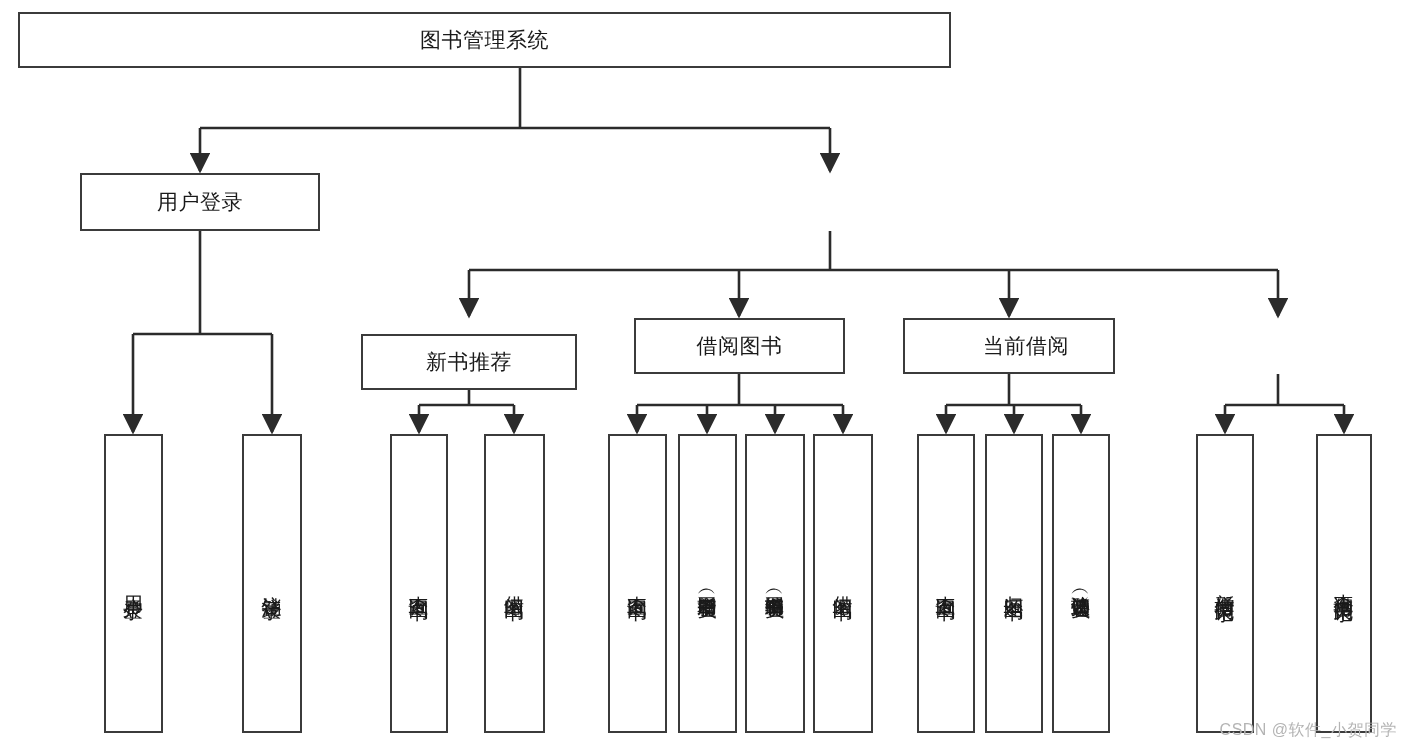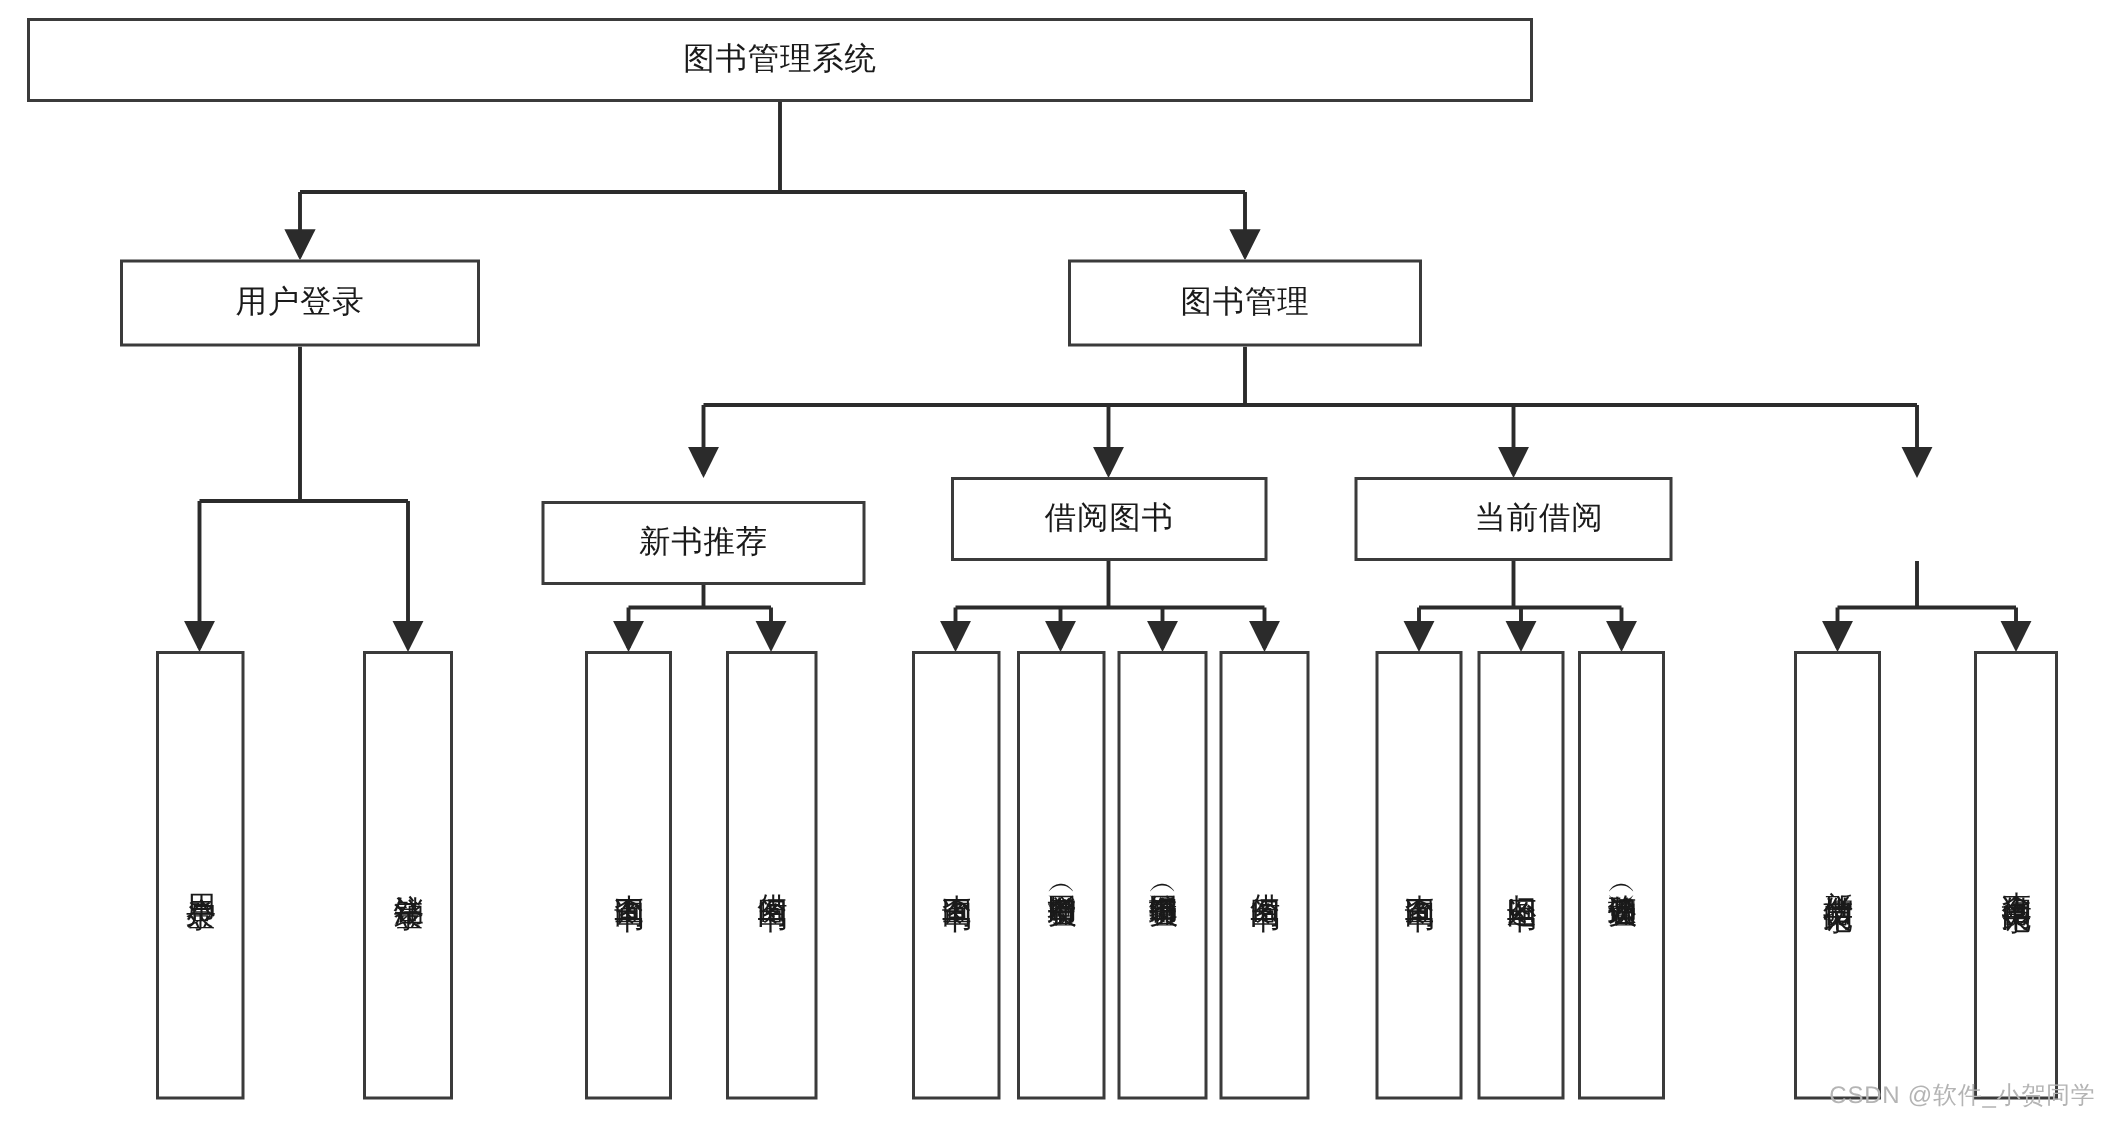--- a/index.html
+++ b/index.html
@@ -123,29 +123,26 @@
       <path d="M 1014 405 L 1014 432" marker-end="url(#arrow)"></path>
       <path d="M 1081 405 L 1081 432" marker-end="url(#arrow)"></path>
 
       <path d="M 1278 374 L 1278 405"></path>
       <path d="M 1225 405 L 1344 405"></path>
       <path d="M 1225 405 L 1225 432" marker-end="url(#arrow)"></path>
       <path d="M 1344 405 L 1344 432" marker-end="url(#arrow)"></path>
     </g>
   </svg>
 
-  <div class="node horiz" style="left:18px; top:12px; width:1004px; height:56px;">
+  <div class="node horiz" style="left:18px; top:12px; width:933px; height:56px;">
     <span class="label">图书管理系统</span>
   </div>
 
   <div class="node horiz" style="left:80px; top:173px; width:240px; height:58px;">
     <span class="label">用户登录</span>
-  </div>
-  <div class="node horiz" style="left:712px; top:173px; width:236px; height:58px;">
-    <span class="label">图书管理</span>
   </div>
 
   <div class="node horiz" style="left:361px; top:318px; width:216px; height:56px;margin-top:16px;">
     <span class="label">新书推荐</span>
   </div>
   <div class="node horiz" style="left:634px; top:318px; width:211px; height:56px;">
     <span class="label">借阅图书</span>
   </div>
   <div class="node horiz" style="left:903px; top:318px; width:212px; height:56px;padding-left:34px;">
     <span class="label">当前借阅</span>

